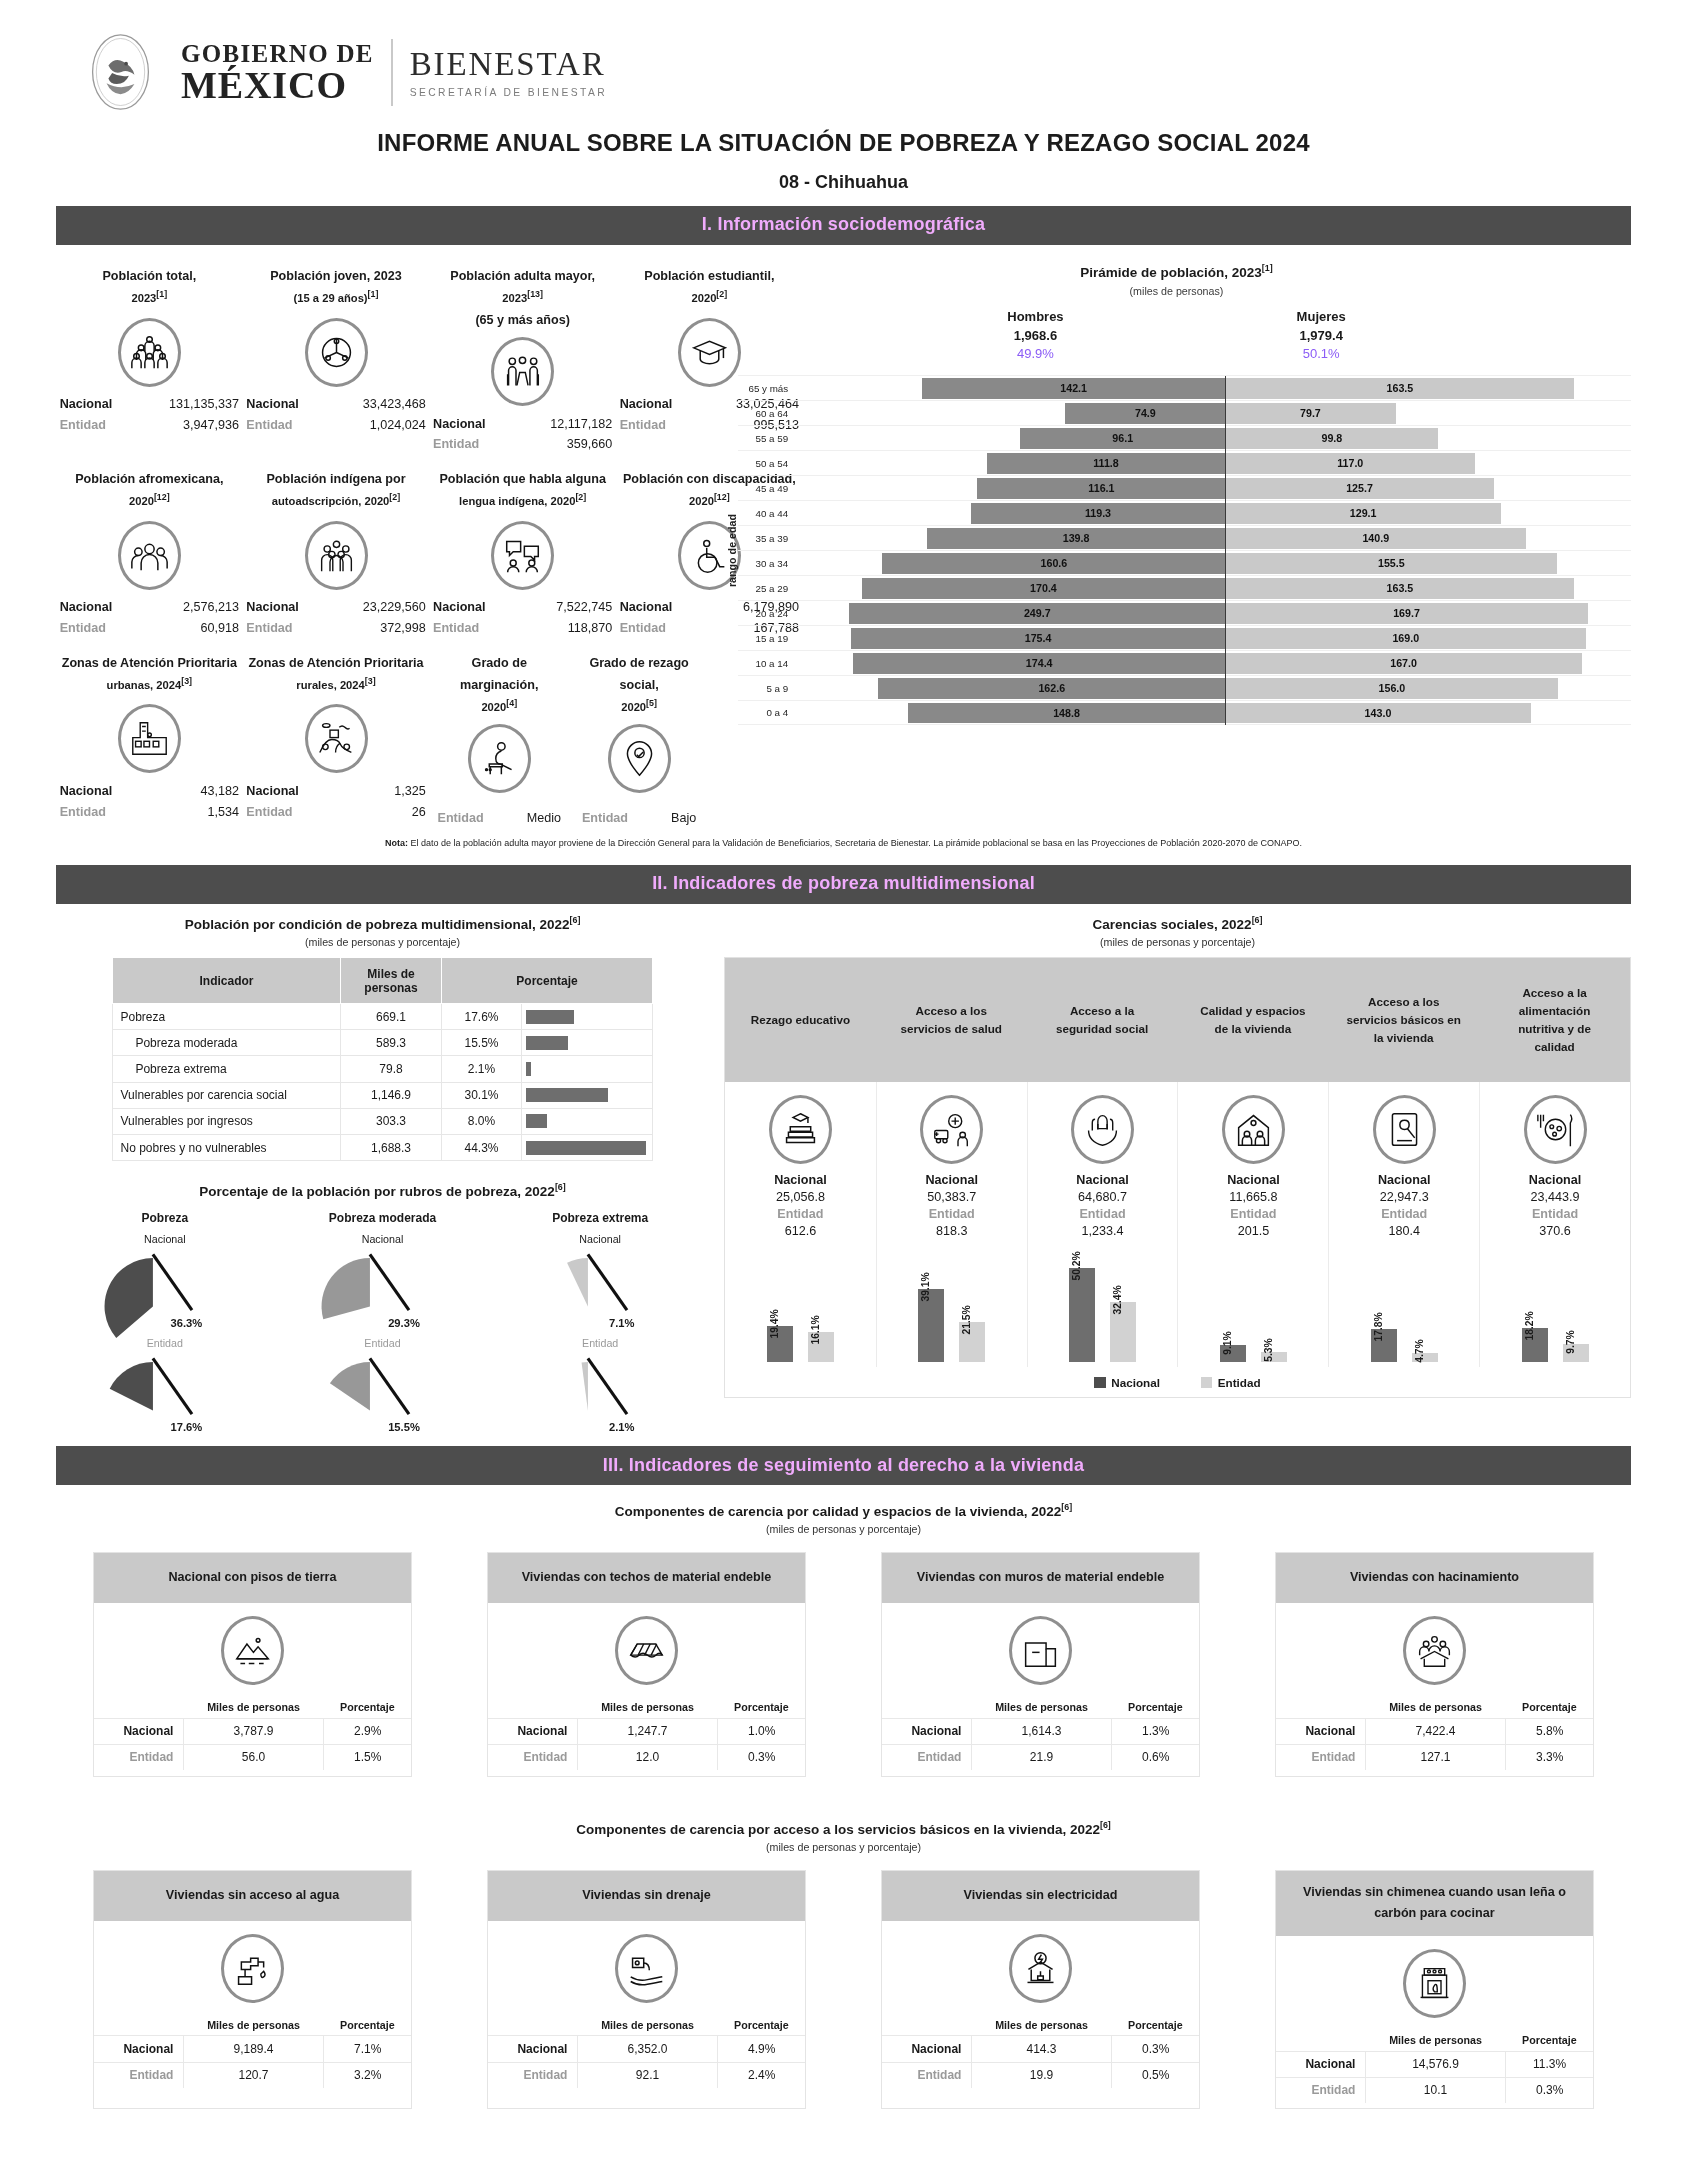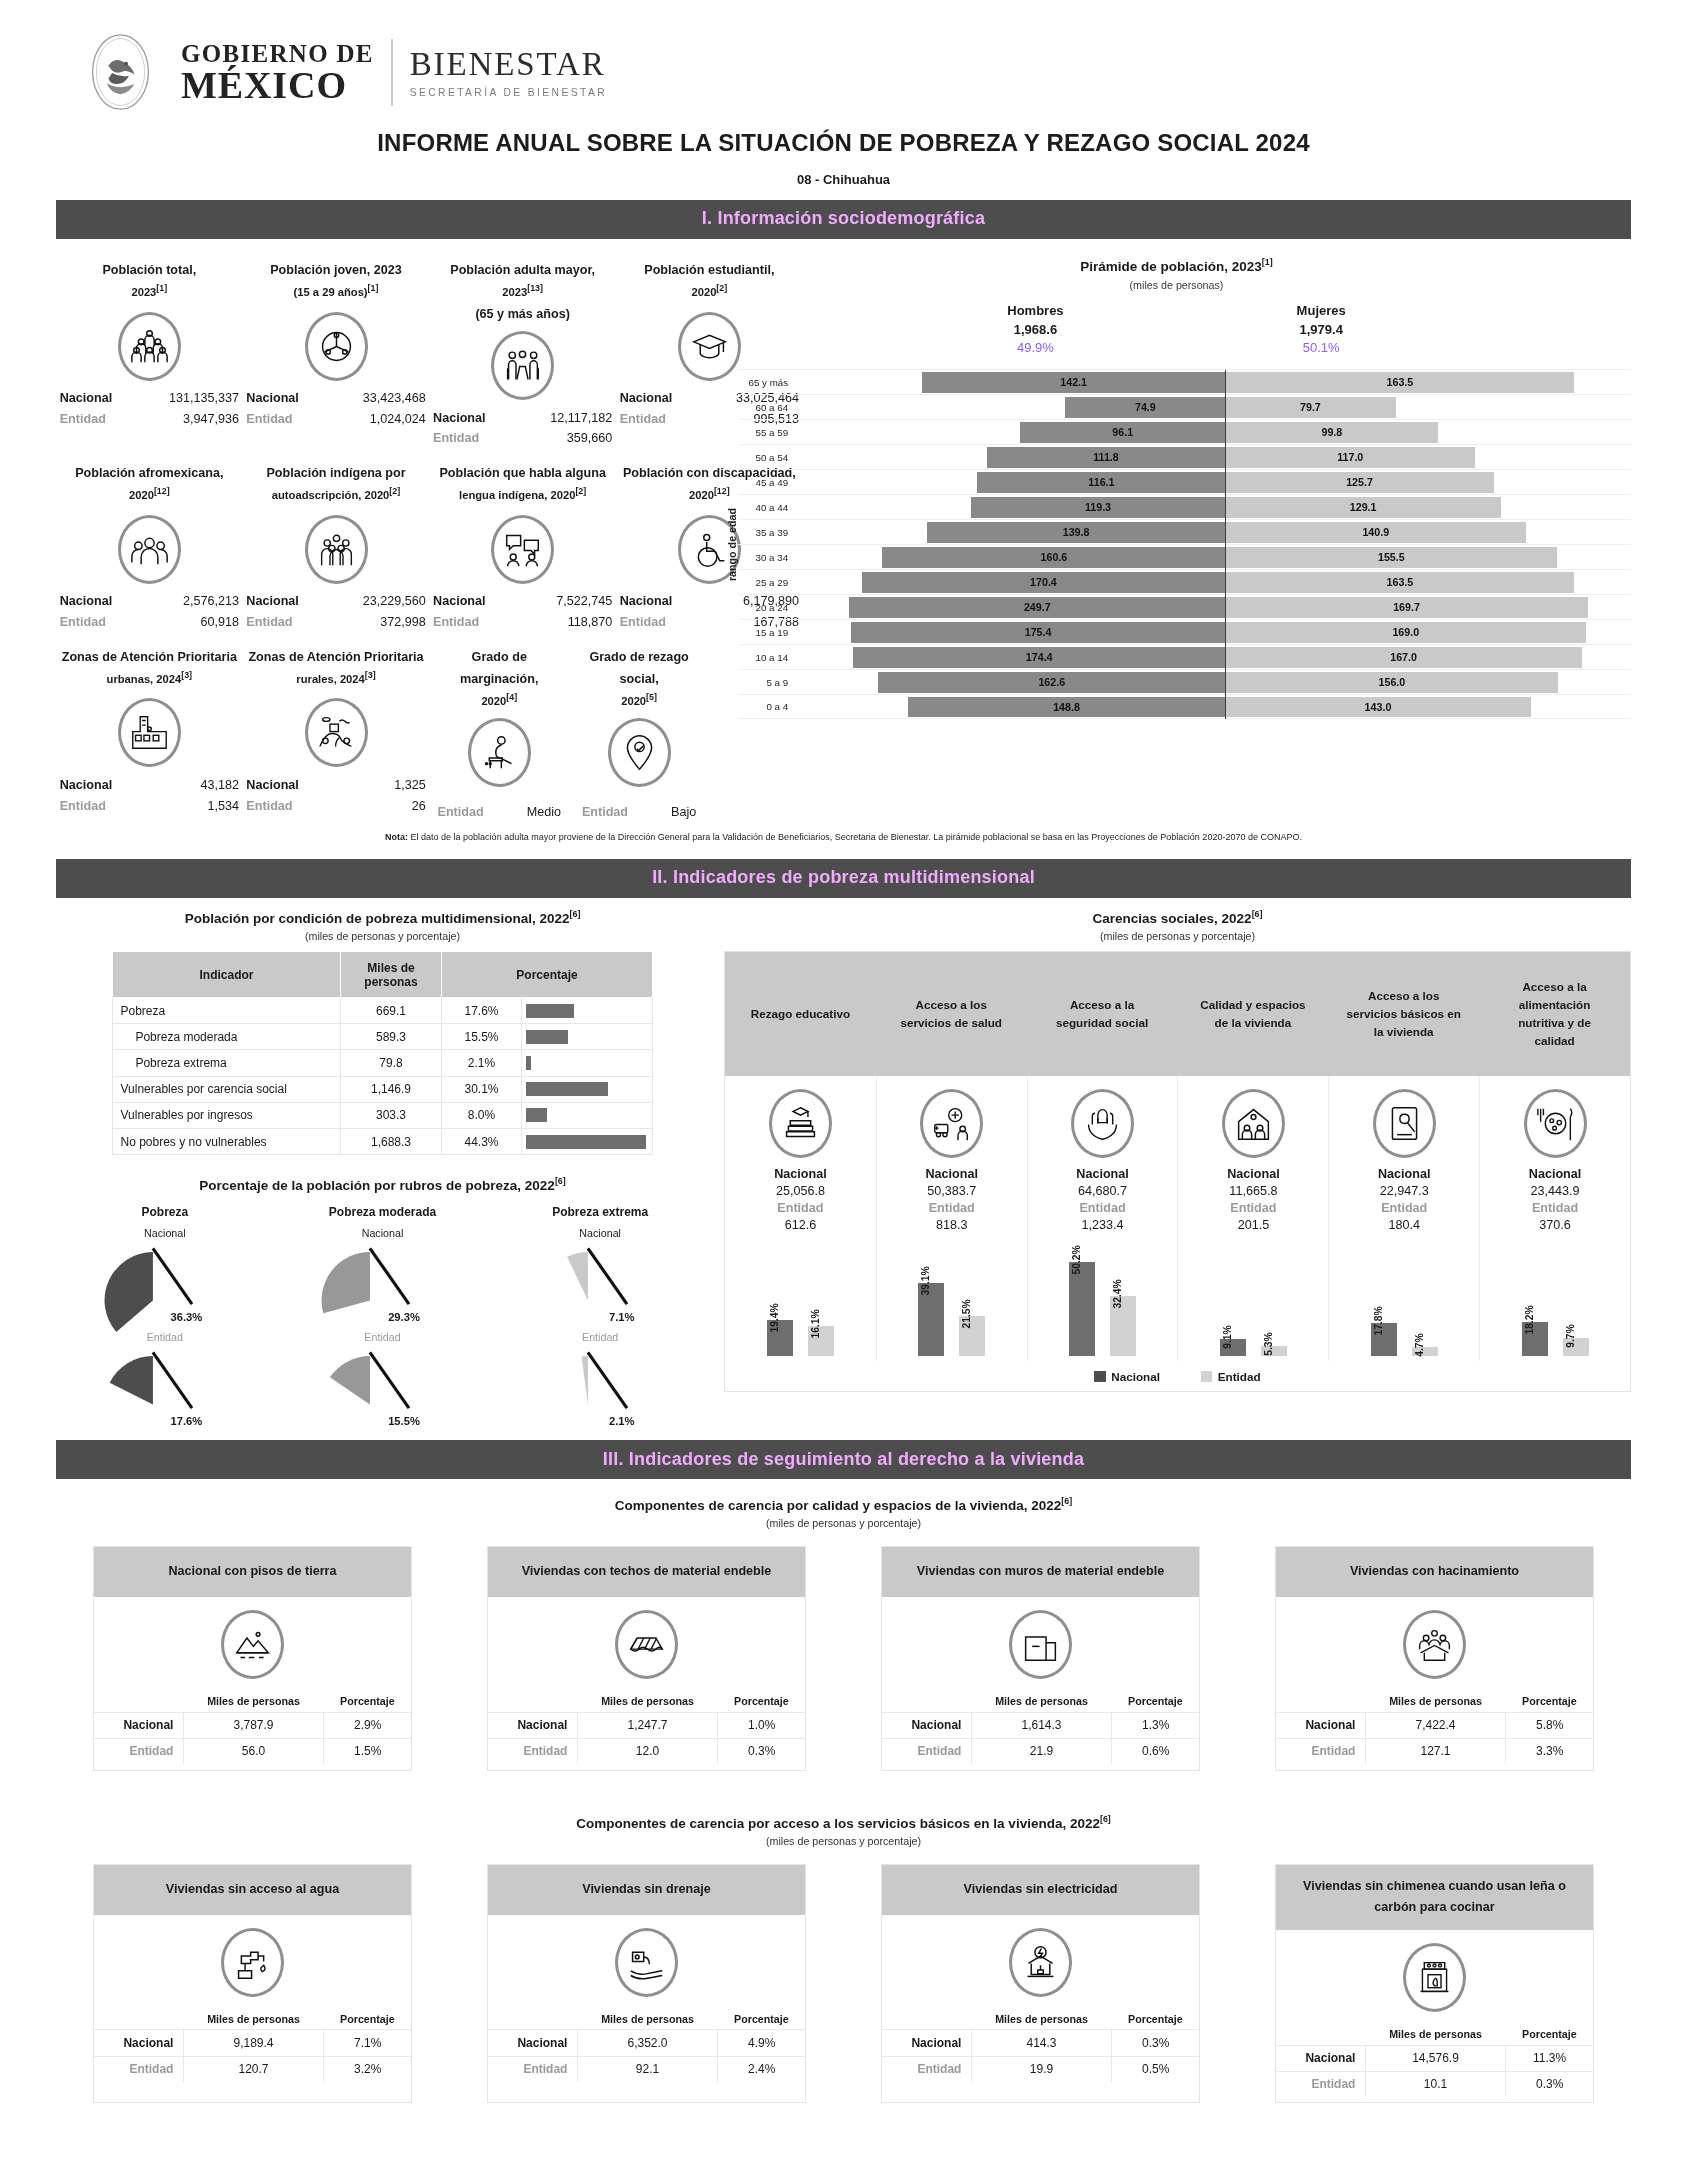--- a/index.html
+++ b/index.html
@@ -18,21 +18,21 @@
   .gob-text { line-height: 1.0; font-family: "Liberation Serif", serif; }
   .gob-top { font-size: 25px; font-weight: bold; letter-spacing: 1.3px; color: #232323; }
   .gob-bot { font-size: 38px; font-weight: bold; letter-spacing: 0.9px; color: #232323; }
   .vrule { width: 1.9px; height: 67px; background: #c9c9c9; }
   .bien-text { font-family: "Liberation Serif", serif; }
   .bien-top { font-size: 33px; letter-spacing: 1.9px; color: #2c2c2c; }
   .bien-sub { font-size: 10.3px; letter-spacing: 2.4px; color: #7b7b7b; margin-top: 3.7px;
               font-family: "Liberation Sans", sans-serif; }
 
   .doc-title { text-align: center; font-size: 24px; font-weight: bold; margin-top: 17px; color: #1c1c1c; letter-spacing: 0.2px;}
-  .doc-sub   { text-align: center; font-size: 13px; font-weight: bold; margin-top: 15px; color: #1c1c1c; }
+  .doc-sub   { text-align: center; font-size: 18px; font-weight: bold; margin-top: 15px; color: #1c1c1c; }
 
   
   .sectionbar {
     background: #4d4d4d; color: #f0abfc; text-align: center;
     font-size: 18px; font-weight: bold; padding: 8.4px 0 9.3px;
     margin: 13px 0 0; letter-spacing: 0.2px;
   }
 
   
   .sec1 { display: flex; gap: 0; padding-top: 11.2px; }

